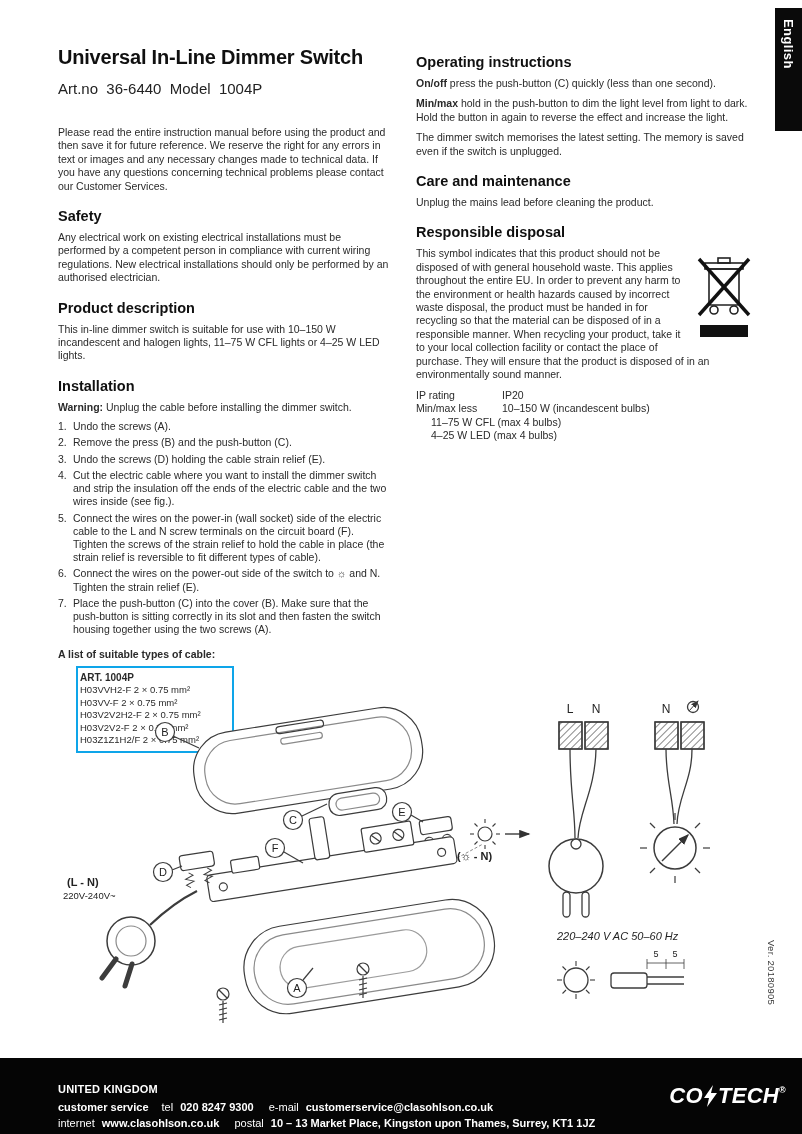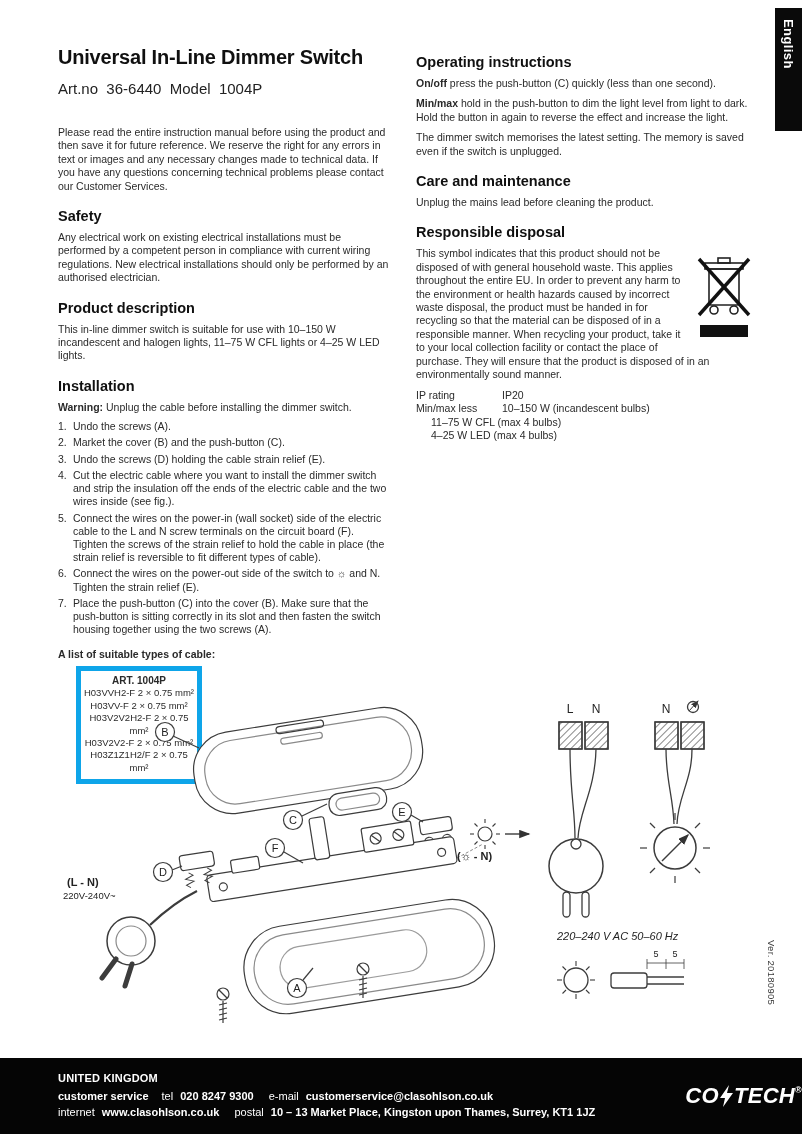--- a/index.html
+++ b/index.html
@@ -14,42 +14,42 @@
   .title{font-size:20px;letter-spacing:-.2px;color:#101010;margin-bottom:11px;font-weight:bold}
   .artline{font-size:15px;white-space:pre-wrap;margin-bottom:29px;color:#222}
   .body{font-size:10.5px;line-height:13.4px;margin-bottom:7px}
   h2{font-size:14.5px;color:#101010;margin:15px 0 7px;font-weight:bold}
   h2.first{margin-top:0}
   .warning{margin-bottom:6px}
   .step{display:flex;margin-bottom:3px;font-size:10.5px;line-height:13.2px}
   .step-num{flex:0 0 15px}
   .step-text{flex:1}
   .cable-heading{font-size:10.5px;font-weight:bold;margin:12px 0 6px}
-  .cable-table{margin-left:18px;width:126px;border:5px solid #0ea5e9;text-align:center;padding:3px 2px 5px}
+  .cable-table{margin-left:18px;width:158px;border:2px solid #0ea5e9;text-align:left;padding:3px 2px 5px}
   .cable-hdr{font-size:10px;font-weight:bold;line-height:13px}
   .cable-row{font-size:9.5px;line-height:12.4px}
   .disposal-wrap::after{content:"";display:block;clear:both}
   .weee{float:right;width:66px;margin:0 0 4px 10px;text-align:center}
   .spec-row{display:flex;font-size:10.5px;line-height:13.6px}
   .spec-label{flex:0 0 86px;font-weight:normal}
   .spec-extra{padding-left:15px;font-size:10.5px;line-height:13.6px}
   .exploded{position:absolute;left:55px;top:698px}
   .wiring{position:absolute;left:545px;top:696px}
   .ac-label{position:absolute;left:557px;top:930px;font-size:11px;font-style:italic;color:#222}
   .strip-fig{position:absolute;left:556px;top:947px}
   .version{position:absolute;left:766px;top:940px;writing-mode:vertical-rl;font-size:9.5px;
        color:#3a3a3a;letter-spacing:.3px}
   .footer{position:absolute;left:0;top:1058px;width:802px;height:76px;background:#050505;
-       color:#fff;padding:14px 0 0 58px}
+       color:#fff;padding:25px 0 0 58px}
   .footer-country{font-size:11px;font-weight:bold;letter-spacing:.2px;margin-bottom:6px}
   .footer-line{font-size:11px;margin-bottom:4px}
   .flbl{margin-right:4px}
   .fval{font-weight:bold;margin-right:12px}
   .flbl-strong{font-weight:bold;margin-right:10px}
-  .logo{position:absolute;right:0;top:25px;display:flex;align-items:center;font-style:italic;
+  .logo{position:absolute;right:16px;top:25px;display:flex;align-items:center;font-style:italic;
        font-weight:bold;font-size:22px;letter-spacing:.3px;color:#fff}
   .logo .reg{font-size:9px;align-self:flex-start;margin-top:2px;font-style:normal}
   .bolt{margin:0 1px}
   svg text{font-family:"Liberation Sans","DejaVu Sans",sans-serif}
 </style>
 </head>
 <body>
 
 <div class="english-tab">English</div>
 
@@ -67,21 +67,21 @@
   <h2>Installation</h2>
   <p class="body warning"><b>Warning:</b> <span>Unplug the cable before installing the dimmer switch.</span></p>
 
   <div class="steps">
     <div class="step">
         <span class="step-num">1.</span>
         <span class="step-text">Undo the screws (A).</span>
       </div>
     <div class="step">
         <span class="step-num">2.</span>
-        <span class="step-text">Market the cover (B) and the push-button (C).</span>
+        <span class="step-text">Remove the press (B) and the push-button (C).</span>
       </div>
     <div class="step">
         <span class="step-num">3.</span>
         <span class="step-text">Undo the screws (D) holding the cable strain relief (E).</span>
       </div>
     <div class="step">
         <span class="step-num">4.</span>
         <span class="step-text">Cut the electric cable where you want to install the dimmer switch and strip the insulation off the ends of the electric cable and the two wires inside (see fig.).</span>
       </div>
     <div class="step">

